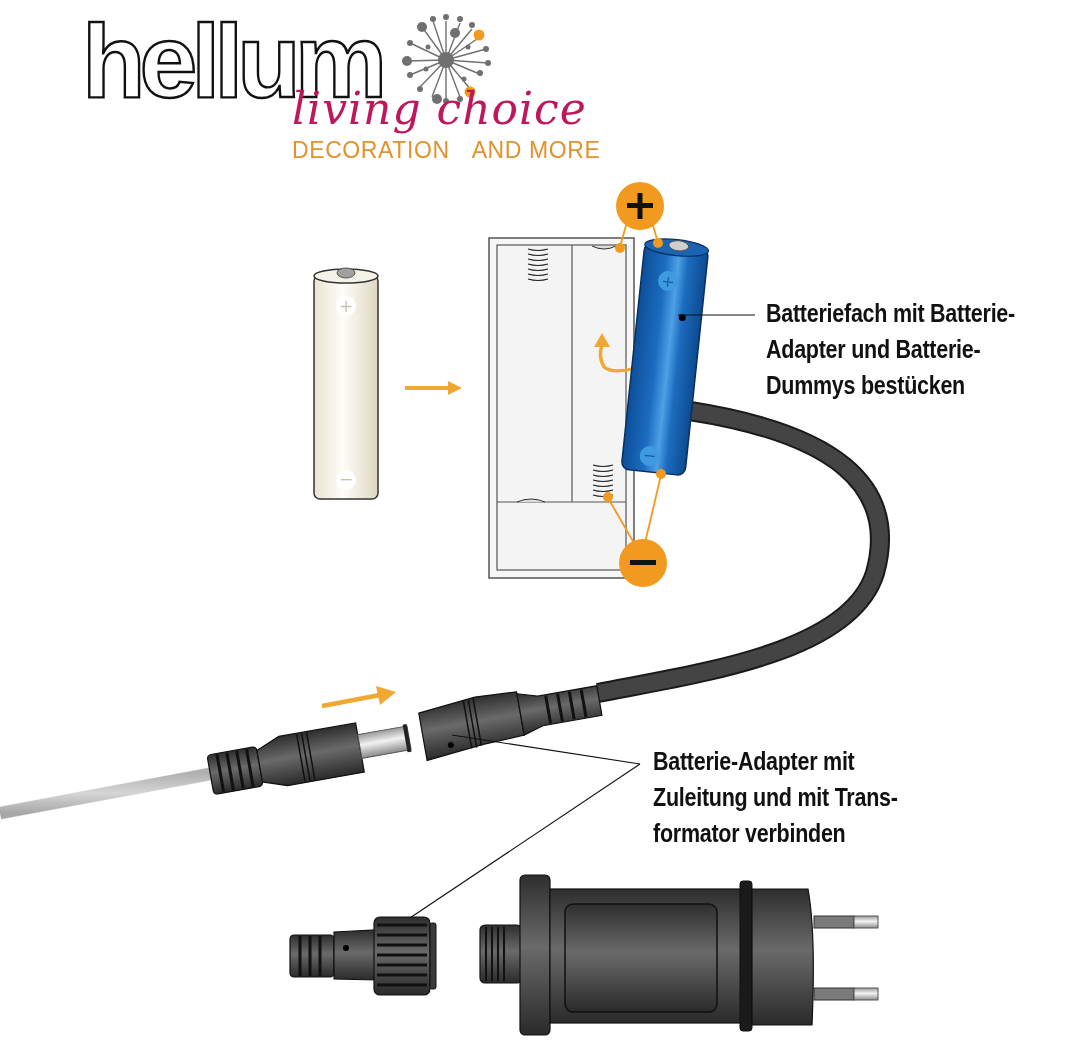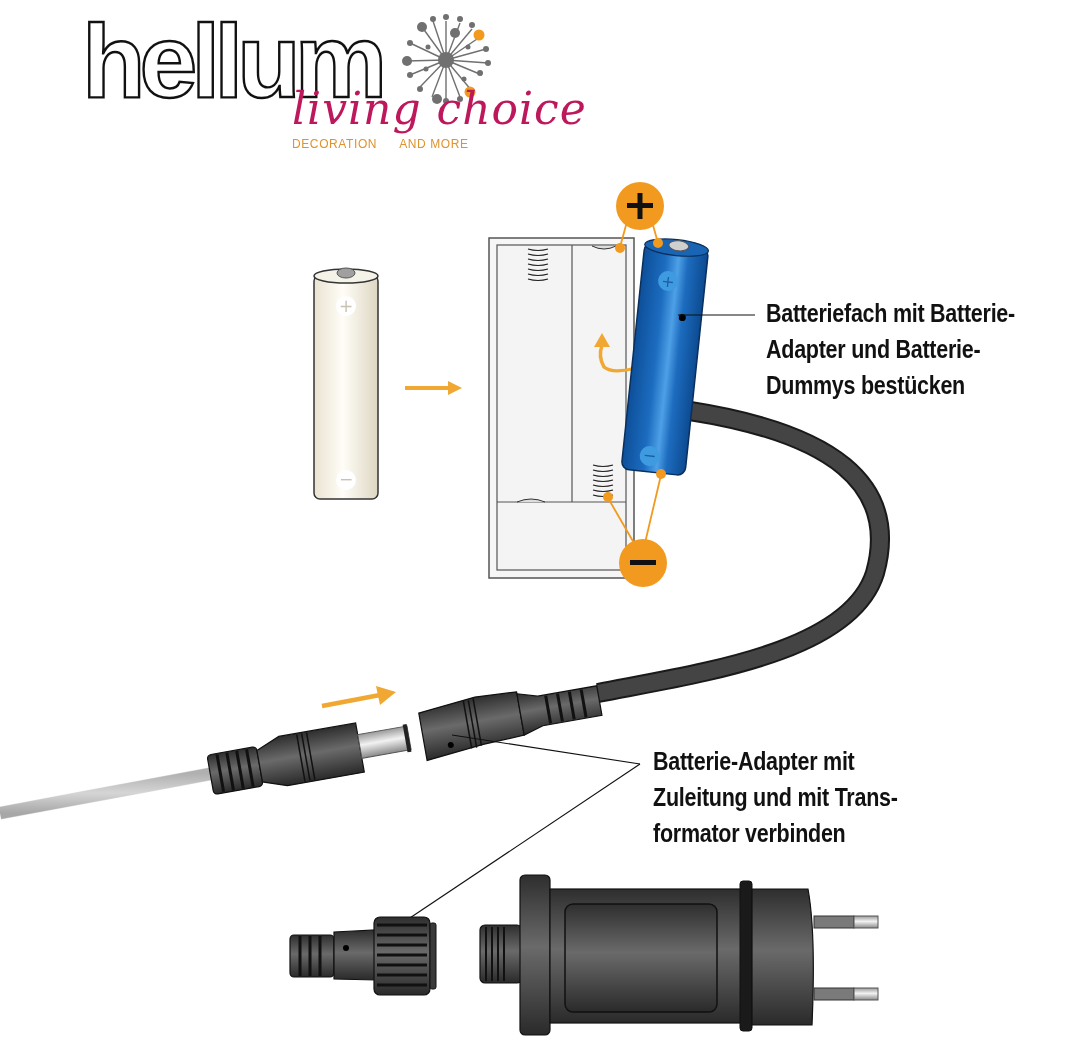--- a/index.html
+++ b/index.html
@@ -24,21 +24,21 @@
     position: absolute; left: 6px; top: 1043px;
     font-size: 7px; color: #8a8a8a;
     font-family: "Liberation Sans", sans-serif;
   }
   #logo-word {
     position: absolute; left: 82px; top: 2px;
   }
   #logo-tagline {
     position: absolute; left: 292px; top: 124px;
     font-family: "Liberation Sans", sans-serif;
-    font-size: 12px; letter-spacing: 0.6px; color: #e0922d;
+    font-size: 23px; letter-spacing: 0.6px; color: #e0922d;
   }
   #logo-tagline .gap { display: inline-block; width: 22px; }
   #logo-script {
     position: absolute; left: 292px; top: 70px;
     font-family: "DejaVu Serif", serif; font-style: italic;
     font-size: 44px; color: #be185d; letter-spacing: 1px;
   }
 </style>
 </head>
 <body>

